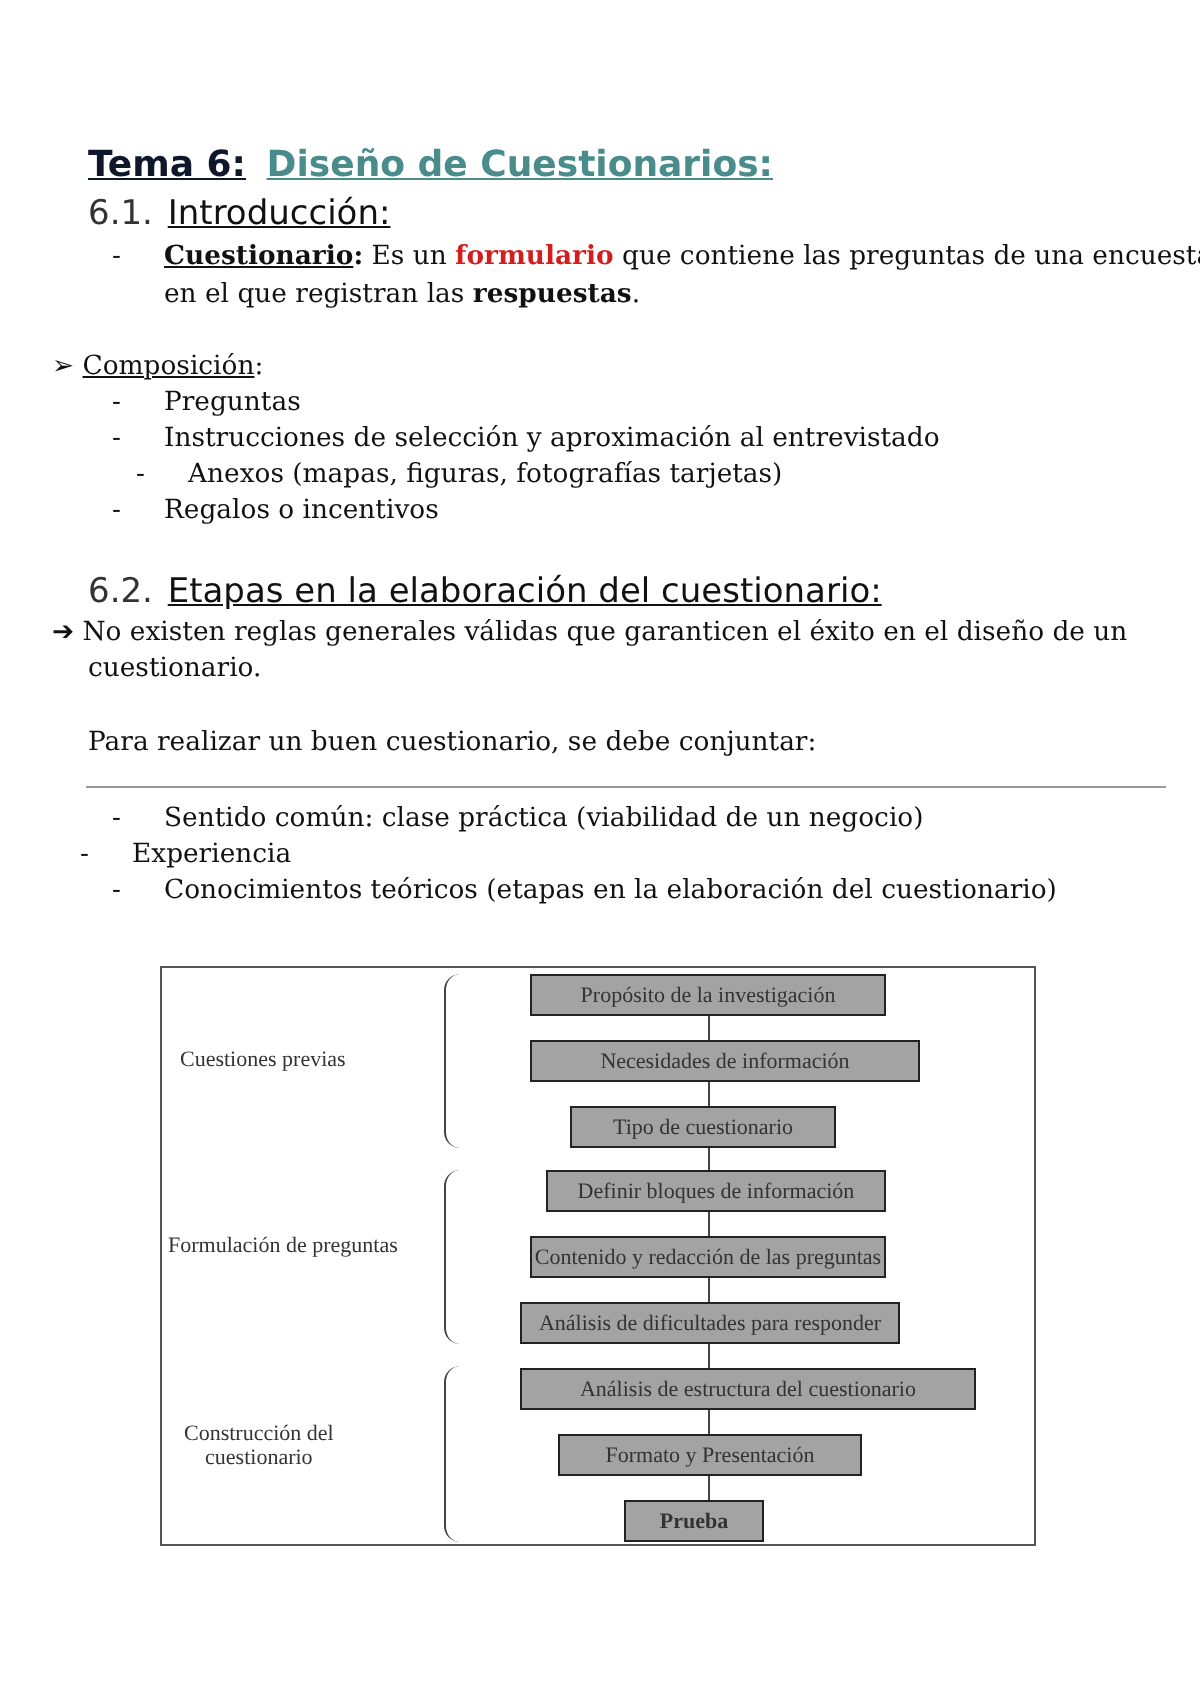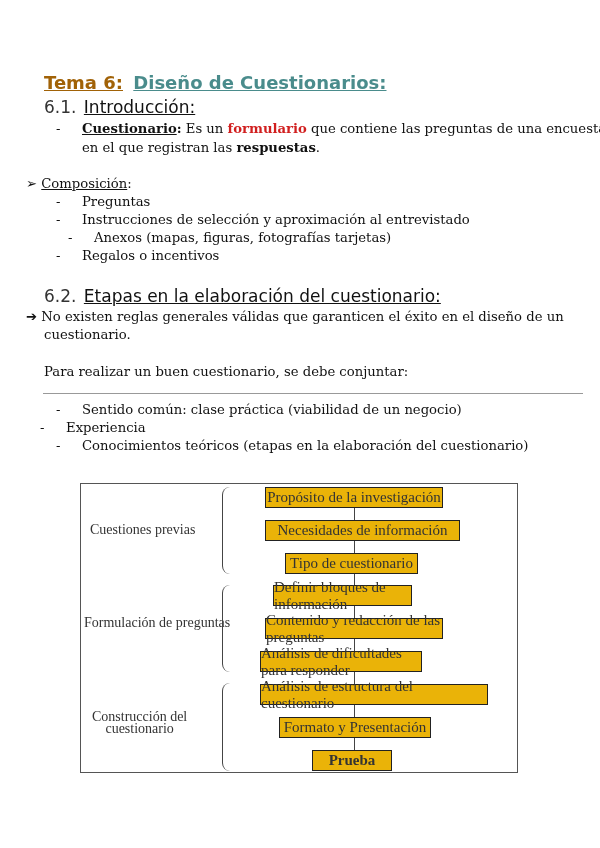--- a/index.html
+++ b/index.html
@@ -1,33 +1,33 @@
 <!DOCTYPE html>
 <html><head>
 <meta charset="utf-8">
 <style>
   html,body{margin:0;padding:0;background:#fff;}
   body{width:600px;height:848px;position:relative;overflow:hidden;font-family:"DejaVu Serif",serif;color:#111;}
   .abs{position:absolute;white-space:nowrap;}
   .h1{left:44px;top:72px;font-family:"DejaVu Sans",sans-serif;font-size:18px;font-weight:bold;}
-  .h1 .lbl{text-decoration:underline;color:#a16207;text-align:right;}
+  .h1 .lbl{text-decoration:underline;color:#0f172a;text-align:right;}
   .h1 .ttl{text-decoration:underline;color:#4a8c8c;margin-left:4px;}
   .h2{font-family:"DejaVu Sans",sans-serif;font-size:17px;color:#111;}
   .h2 .num{color:#333;}
   .h2 .txt{text-decoration:underline;margin-left:2px;}
   .body{font-size:13.2px;line-height:18px;}
   .dash{display:inline-block;width:26px;}
   .b{font-weight:bold;}
   .u{text-decoration:underline;}
   .red{color:#d11f1f;font-weight:bold;}
   .rule{position:absolute;left:43px;top:393px;width:540px;height:1px;background:#999;}
   .frame{position:absolute;left:80px;top:483px;width:438px;height:290px;border:1.5px solid #555;box-sizing:border-box;}
-  .box{position:absolute;border:1px solid #222;box-sizing:border-box;height:21px;font-size:15px;font-family:"Liberation Serif",serif;display:flex;align-items:center;justify-content:center;color:#333;background:#eab308;}
+  .box{position:absolute;border:1px solid #222;box-sizing:border-box;height:21px;font-size:11px;font-family:"Liberation Serif",serif;display:flex;align-items:center;justify-content:center;color:#333;background:#a3a3a3;}
   .vline{position:absolute;left:354px;width:1px;background:#444;}
-  .grp{position:absolute;font-size:14px;font-family:"Liberation Serif",serif;color:#333;text-align:center;line-height:12px;}
+  .grp{position:absolute;font-size:11px;font-family:"Liberation Serif",serif;color:#333;text-align:center;line-height:12px;}
   .brace{position:absolute;width:10px;border-left:1.2px solid #444;border-radius:8px 0 0 8px;}
 </style>
 </head>
 <body>
 
 <div class="abs h1">
   <span class="lbl">Tema 6:</span>
   <span class="ttl">Diseño de Cuestionarios:</span>
 </div>
 
@@ -80,18 +80,18 @@
   <div>cuestionario</div>
 </div>
 
 <div class="brace" style="left:222px;top:487px;height:87px;"></div>
 <div class="brace" style="left:222px;top:585px;height:87px;"></div>
 <div class="brace" style="left:222px;top:683px;height:88px;"></div>
 
 <div class="box" style="left:265px;top:487px;width:178px;">Propósito de la investigación</div>
 <div class="box" style="left:265px;top:520px;width:195px;">Necesidades de información</div>
 <div class="box" style="left:285px;top:553px;width:133px;">Tipo de cuestionario</div>
-<div class="box" style="left:273px;top:585px;width:139px;">Definir bloques de información</div>
+<div class="box" style="left:273px;top:585px;width:170px;">Definir bloques de información</div>
 <div class="box" style="left:265px;top:618px;width:178px;">Contenido y redacción de las preguntas</div>
-<div class="box" style="left:260px;top:651px;width:162px;">Análisis de dificultades para responder</div>
+<div class="box" style="left:260px;top:651px;width:190px;">Análisis de dificultades para responder</div>
 <div class="box" style="left:260px;top:684px;width:228px;">Análisis de estructura del cuestionario</div>
 <div class="box" style="left:279px;top:717px;width:152px;">Formato y Presentación</div>
-<div class="box" style="left:312px;top:750px;width:80px;font-weight:bold;">Prueba</div>
+<div class="box" style="left:312px;top:750px;width:70px;font-weight:bold;">Prueba</div>
 
 </body></html>

